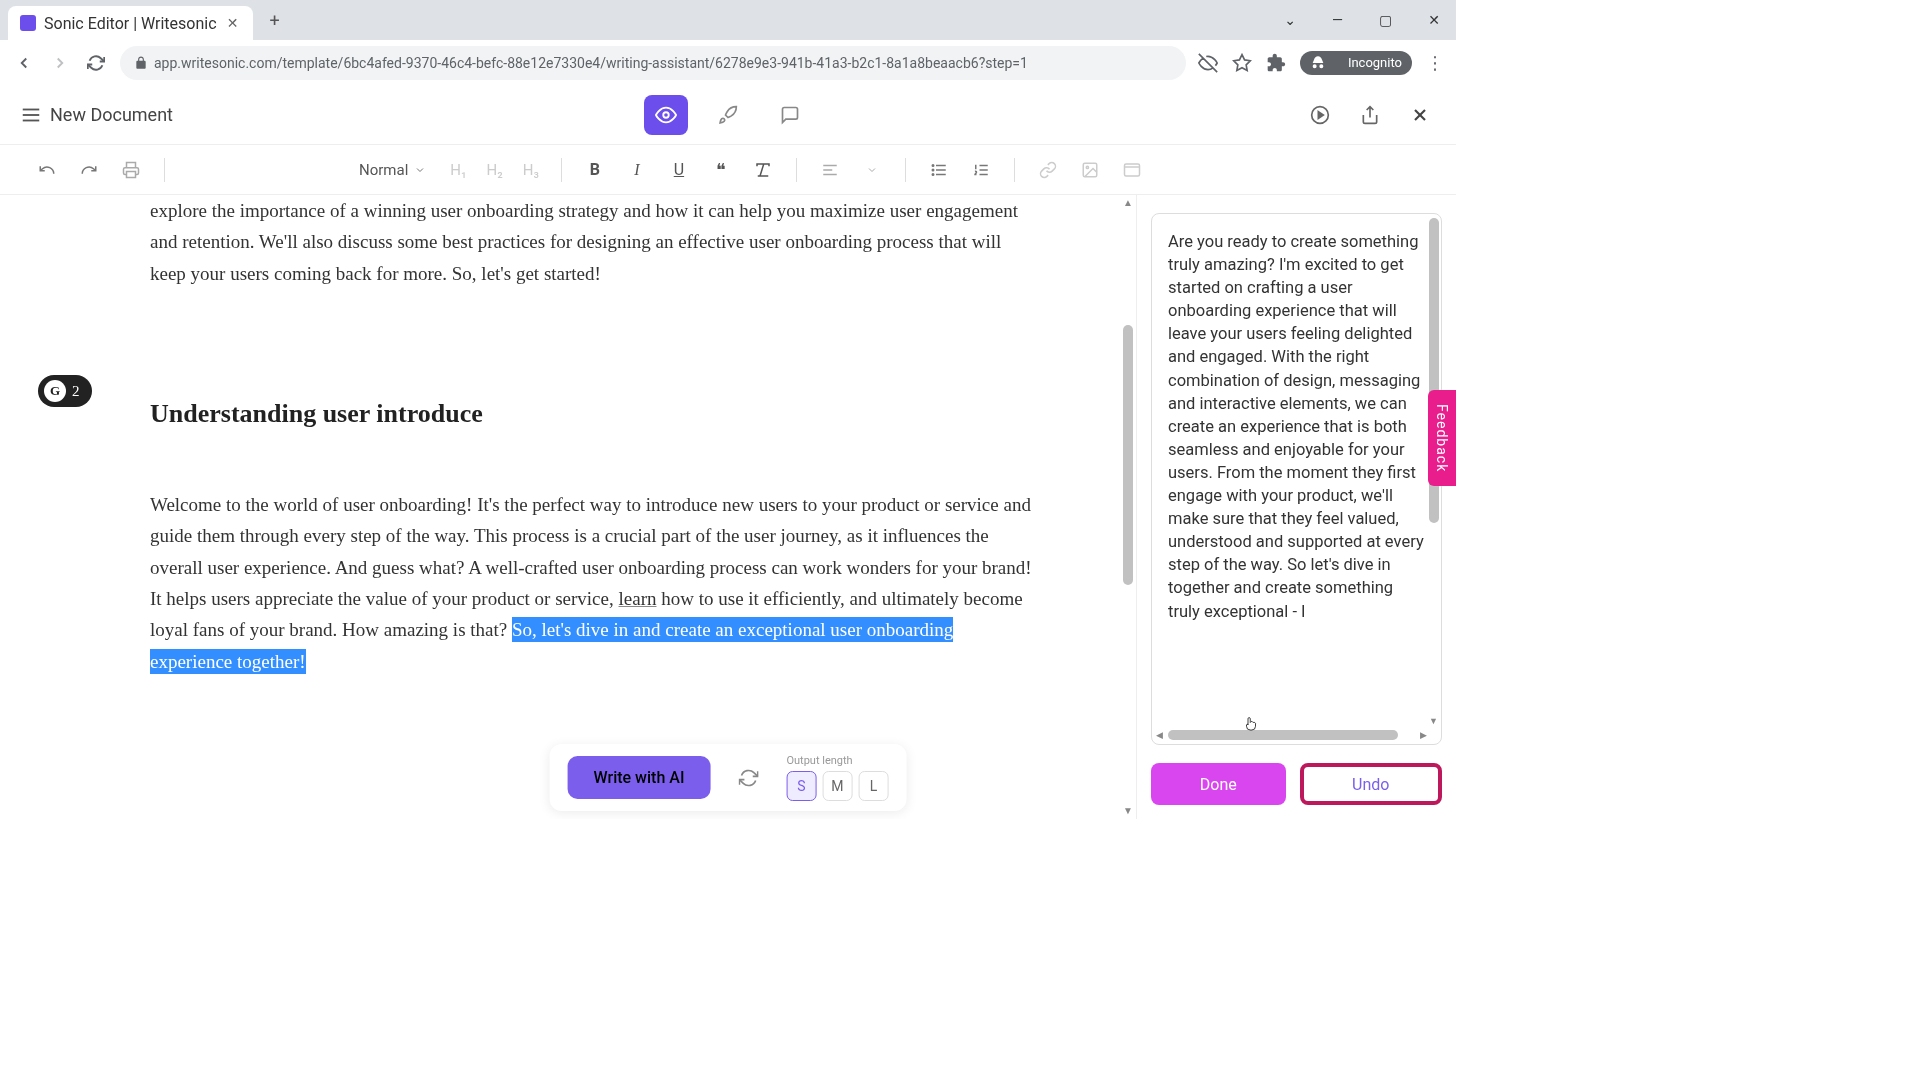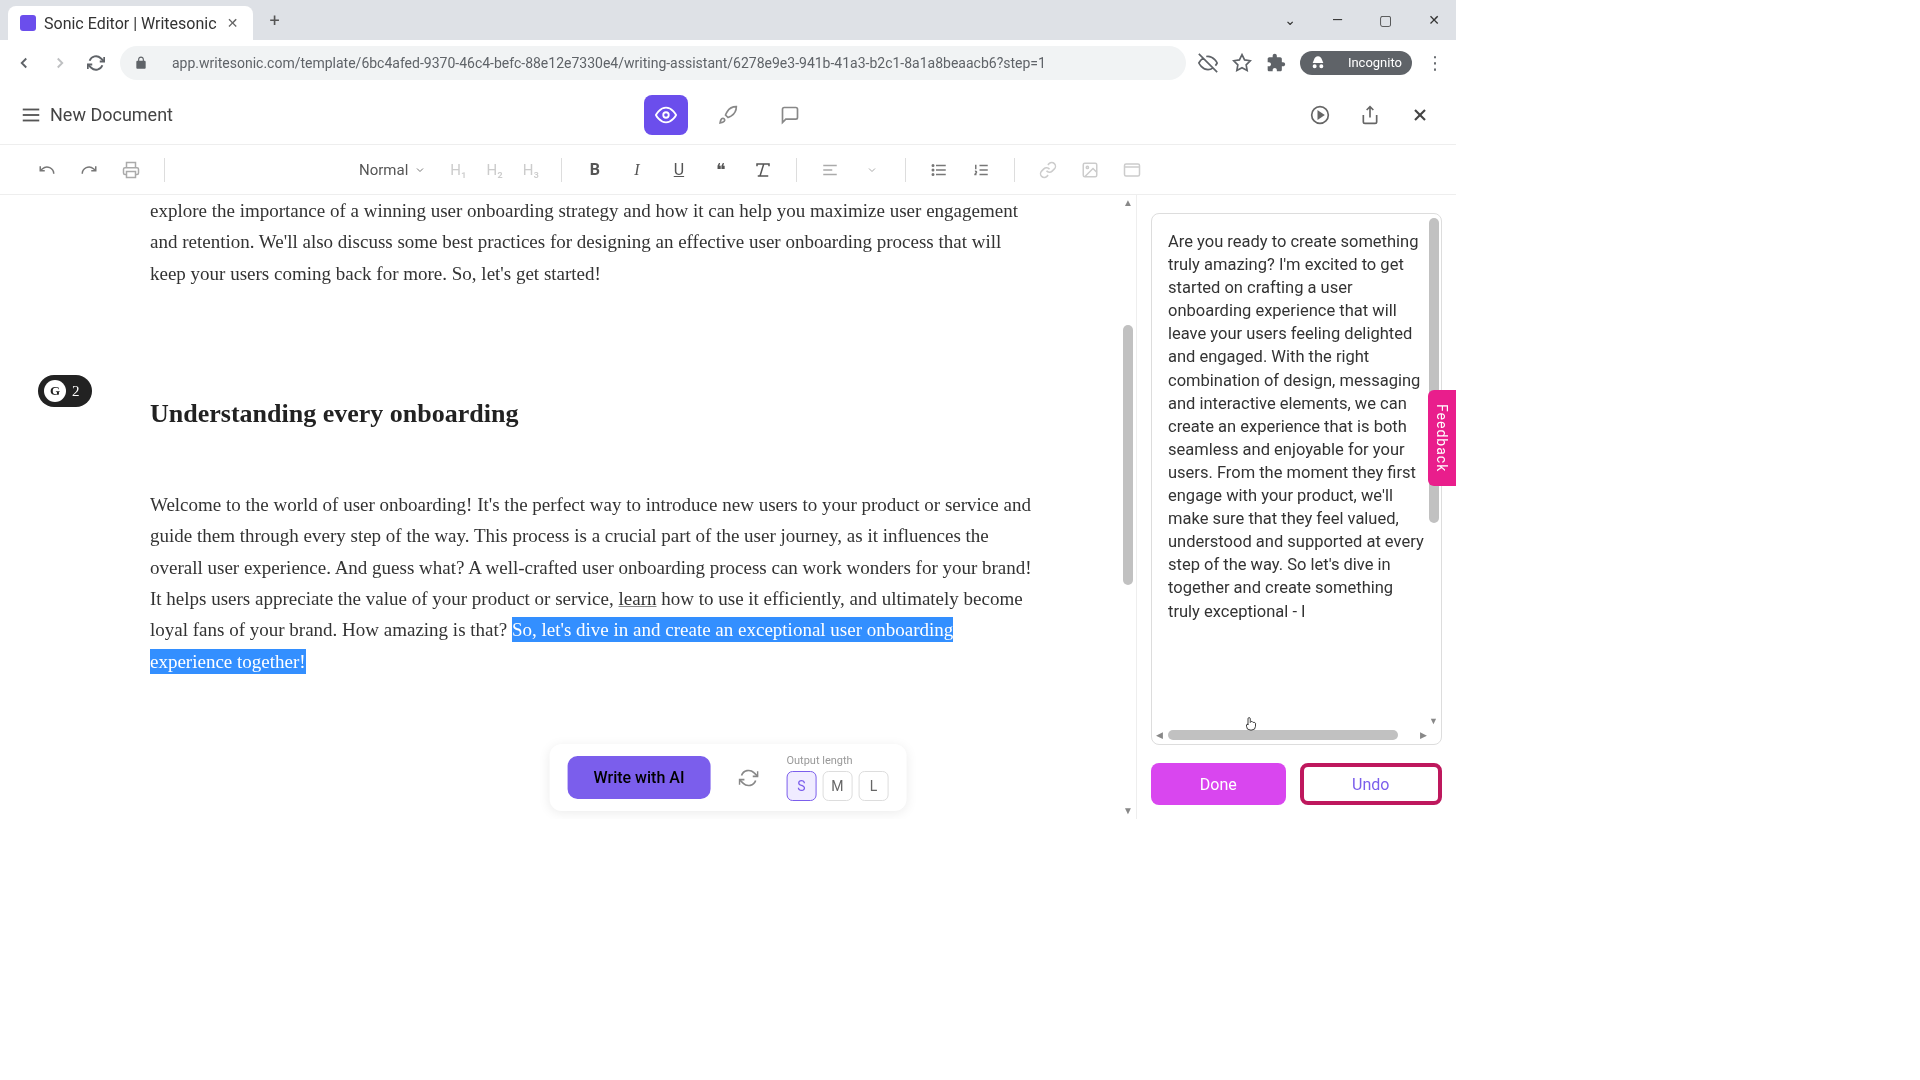--- a/index.html
+++ b/index.html
@@ -12,21 +12,21 @@
 .tab-title { font-size: 16px; color: #333; flex: 1; }
 .tab-close { width: 16px; height: 16px; display: flex; align-items: center; justify-content: center; color: #666; font-size: 14px; cursor: pointer; }
 .new-tab { width: 28px; height: 28px; display: flex; align-items: center; justify-content: center; color: #555; font-size: 18px; margin-left: 8px; cursor: pointer; }
 .window-controls { position: absolute; right: 8px; top: 0; height: 40px; display: flex; align-items: center; gap: 20px; }
 .window-controls span { color: #333; font-size: 14px; cursor: pointer; padding: 4px 8px; }
 
 .url-bar { height: 45px; background: #fff; display: flex; align-items: center; padding: 0 12px; gap: 12px; }
 .nav-arrow { width: 24px; height: 24px; display: flex; align-items: center; justify-content: center; cursor: pointer; }
 .nav-arrow.disabled { opacity: 0.4; }
 .refresh-btn { width: 24px; height: 24px; display: flex; align-items: center; justify-content: center; cursor: pointer; }
-.url-input-wrap { flex: 1; background: #f1f3f4; border-radius: 20px; height: 34px; display: flex; align-items: center; padding: 0 14px; gap: 24px; }
+.url-input-wrap { flex: 1; background: #f1f3f4; border-radius: 20px; height: 34px; display: flex; align-items: center; padding: 0 14px; gap: 6px; }
 .lock-icon { color: #5f6368; }
 .url-text { font-size: 14px; color: #5f6368; flex: 1; }
 .url-right { display: flex; align-items: center; gap: 14px; color: #5f6368; }
 .incognito-badge { display: flex; align-items: center; gap: 22px; background: #5f6368; color: #fff; padding: 4px 10px; border-radius: 14px; font-size: 13px; }
 .menu-dots { font-size: 18px; color: #5f6368; cursor: pointer; }
 
 .app-header { height: 60px; display: flex; align-items: center; padding: 0 20px; border-bottom: 1px solid #eee; }
 .hamburger { width: 30px; cursor: pointer; }
 .hamburger svg { width: 22px; height: 22px; }
 .doc-title { font-size: 18px; color: #444; }
@@ -298,21 +298,21 @@
         <rect x="2" y="4" width="20" height="16" rx="2"></rect>
         <line x1="2" y1="8" x2="22" y2="8"></line>
       </svg>
   </div>
 </div>
 
 <div class="main-area">
   <div class="editor-pane">
     <div class="editor-content">
       <p class="para">explore the importance of a winning user onboarding strategy and how it can help you maximize user engagement and retention. We'll also discuss some best practices for designing an effective user onboarding process that will keep your users coming back for more. So, let's get started!</p>
-      <h2 class="h2">Understanding every onboarding</h2>
+      <h2 class="h2">Understanding user introduce</h2>
       <p class="para">
         <span>Welcome to the world of user onboarding! It's the perfect way to introduce new users to your product or service and guide them through every step of the way. This process is a crucial part of the user journey, as it influences the overall user experience. And guess what? A well-crafted user onboarding process can work wonders for your brand! It helps users appreciate the value of your product or service, </span><span class="underline">learn</span><span> how to use it efficiently, and ultimately become loyal fans of your brand. How amazing is that? </span><span class="highlighted">So, let's dive in and create an exceptional user onboarding experience together!</span>
       </p>
     </div>
 
     <div class="grammar-badge">
       <span class="g-icon">G</span>
       <span>2</span>
     </div>
 

